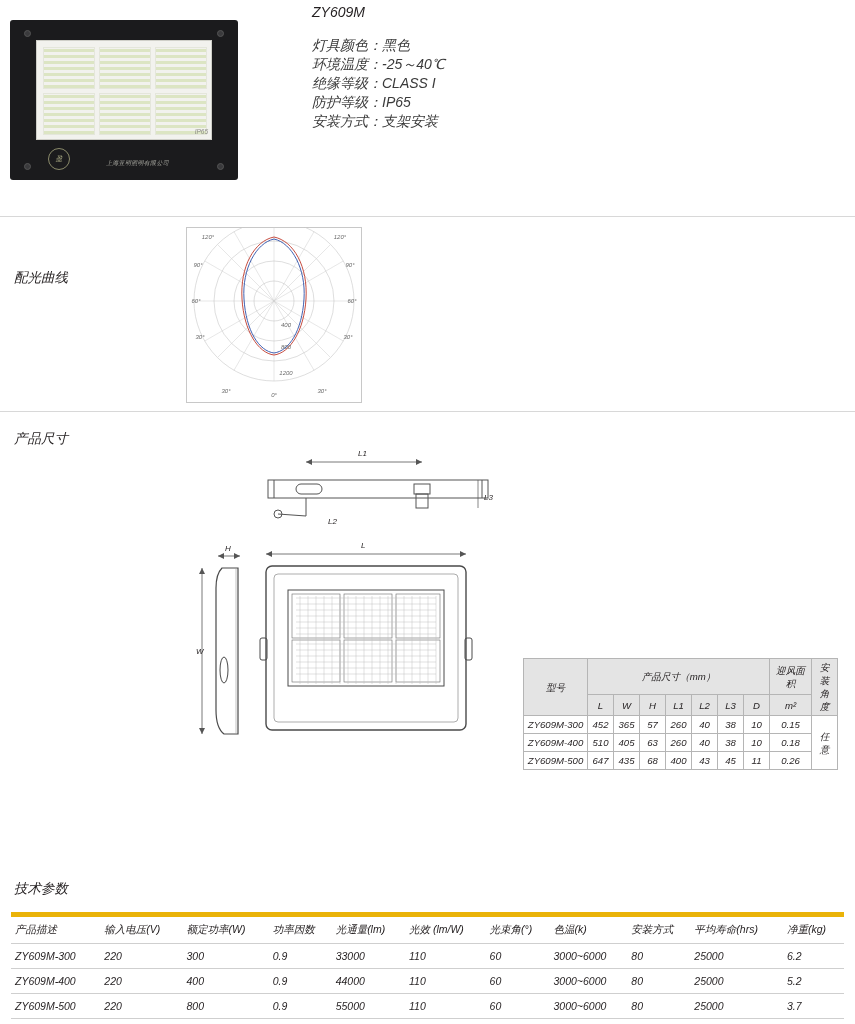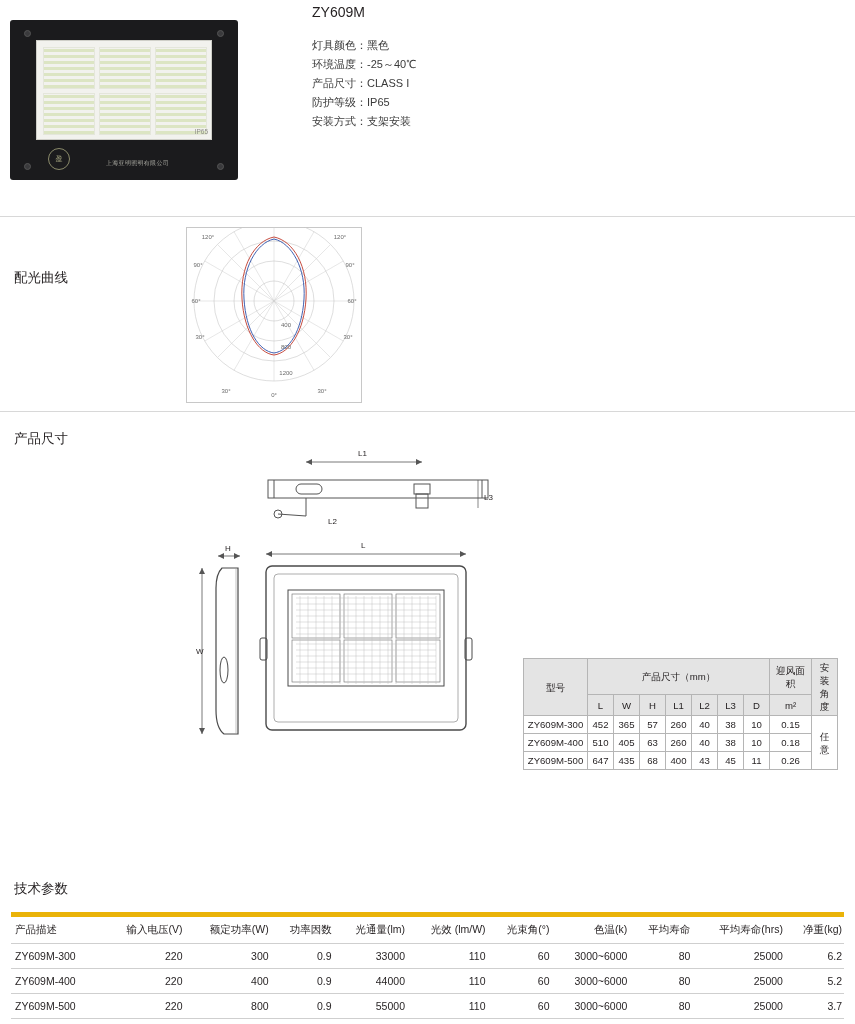--- a/index.html
+++ b/index.html
@@ -3,21 +3,21 @@
 <meta charset="utf-8">
 <style>
   * { box-sizing: border-box; }
   html, body {
     margin: 0; padding: 0;
     width: 855px; height: 1024px;
     background: #ffffff;
     font-family: "Liberation Sans", sans-serif;
     color: #231f20;
   }
-  .page { position: relative; width: 855px; height: 1024px; overflow: hidden; }
+  .page { position: relative; width: 855px; height: 1024px; overflow: hidden; font-style: italic; }
 
   
   .top-section { position: relative; height: 216px; }
   .product-photo {
     position: absolute; left: 10px; top: 20px;
     width: 228px; height: 160px;
     background: #1b1b1d;
     border-radius: 3px;
   }
   .photo-inner {
@@ -50,21 +50,21 @@
     font-size: 7px; display: flex; align-items: center; justify-content: center;
   }
   .photo-brand {
     position: absolute; left: 96px; bottom: 12px;
     font-size: 6px; color: #a8a8a0; letter-spacing: .3px;
   }
   .photo-ip { position: absolute; right: 30px; top: 108px; font-size: 6.5px; color: #8d8d86; }
 
   .product-info { position: absolute; left: 312px; top: 4px; }
   .product-title { font-size: 14px; color: #231f20; margin-bottom: 16px; }
-  .spec-line { font-size: 11px; color: #3a3a3a; line-height: 19px; }
+  .spec-line { font-size: 14px; color: #3a3a3a; line-height: 19px; }
 
   .hr { height: 1px; background: #d8d8d8; border: 0; margin: 0; }
 
   
   .sec-title {
     font-size: 13.5px; color: #231f20; font-weight: normal;
   }
 
   
   .ldc-section { position: relative; height: 194px; text-align: right; }
@@ -91,21 +91,21 @@
   .col-angle { width: 26px; }
 
   
   .tech-section { position: absolute; left: 0; top: 880px; width: 855px; }
   .tech-title { margin-left: 14px; margin-bottom: 14px; }
   table.techtable {
     width: 833px; margin-left: 11px;
     border-collapse: collapse; font-size: 10.5px; color: #231f20;
   }
   table.techtable th, table.techtable td {
-    padding: 6px 2px; text-align: right; font-weight: normal;
+    padding: 6px 2px; text-align: left; font-weight: normal;
     border-bottom: 1px solid #cfcfcf;
   }
   table.techtable thead th { border-top: 5px solid #eab308; border-bottom: 1px solid #cfcfcf; }
   table.techtable td:first-child, table.techtable th:first-child { text-align: left; padding-left: 4px; }
 
   .lbl { font-size: 8px; fill: #231f20; }
   .lbl-s { font-size: 6px; fill: #6b6b6b; }
 </style>
 </head>
 <body>
@@ -131,21 +131,21 @@
       <div class="photo-screw ps4"></div>
       <div class="photo-badge">盈</div>
       <div class="photo-brand">上海亚明照明有限公司</div>
       <div class="photo-ip">IP65</div>
     </div>
 
     <div class="product-info">
       <div class="product-title">ZY609M</div>
       <div class="spec-line">灯具颜色：黑色</div>
       <div class="spec-line">环境温度：-25～40℃</div>
-      <div class="spec-line">产品尺寸：CLASS I</div>
+      <div class="spec-line">绝缘等级：CLASS I</div>
       <div class="spec-line">防护等级：IP65</div>
       <div class="spec-line">安装方式：支架安装</div>
     </div>
   </div>
 
   <hr class="hr">
 
   <div class="ldc-section">
     <div class="sec-title ldc-title">配光曲线</div>
 
@@ -325,21 +325,21 @@
       <thead>
         <tr>
           <th>产品描述</th>
           <th>输入电压(V)</th>
           <th>额定功率(W)</th>
           <th>功率因数</th>
           <th>光通量(lm)</th>
           <th>光效 (lm/W)</th>
           <th>光束角(°)</th>
           <th>色温(k)</th>
-          <th>平均寿命</th>
+          <th>安装方式</th>
           <th>平均寿命(hrs)</th>
           <th>净重(kg)</th>
         </tr>
       </thead>
       <tbody>
         <tr>
           <td>ZY609M-300</td>
           <td>220</td>
           <td>300</td>
           <td>0.9</td>

